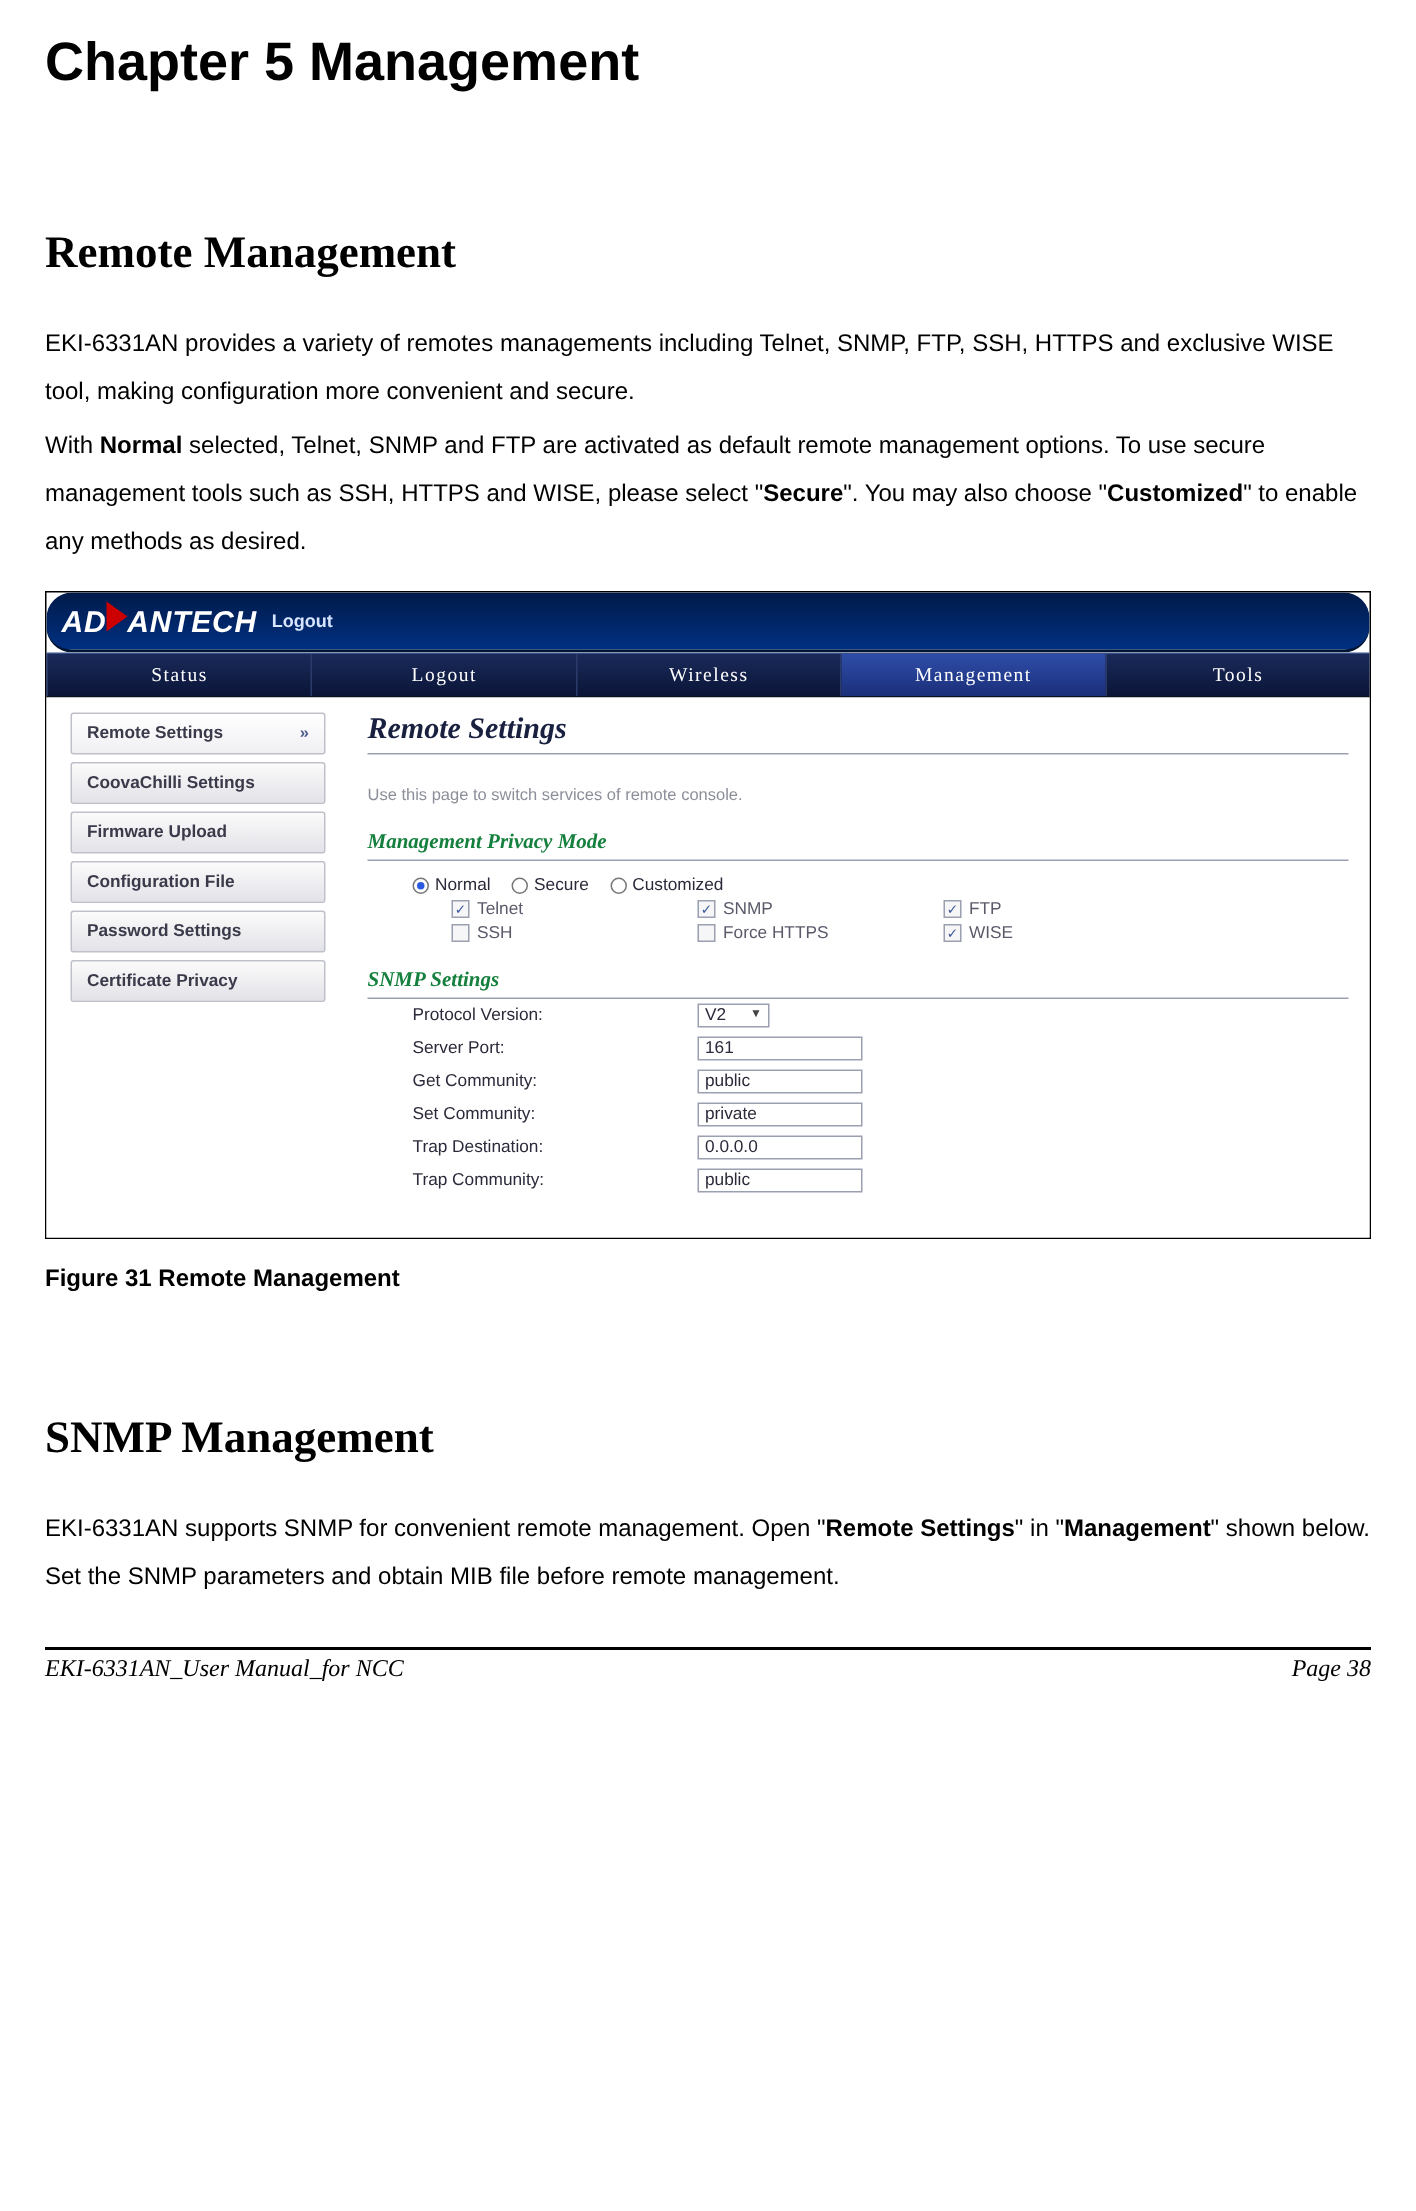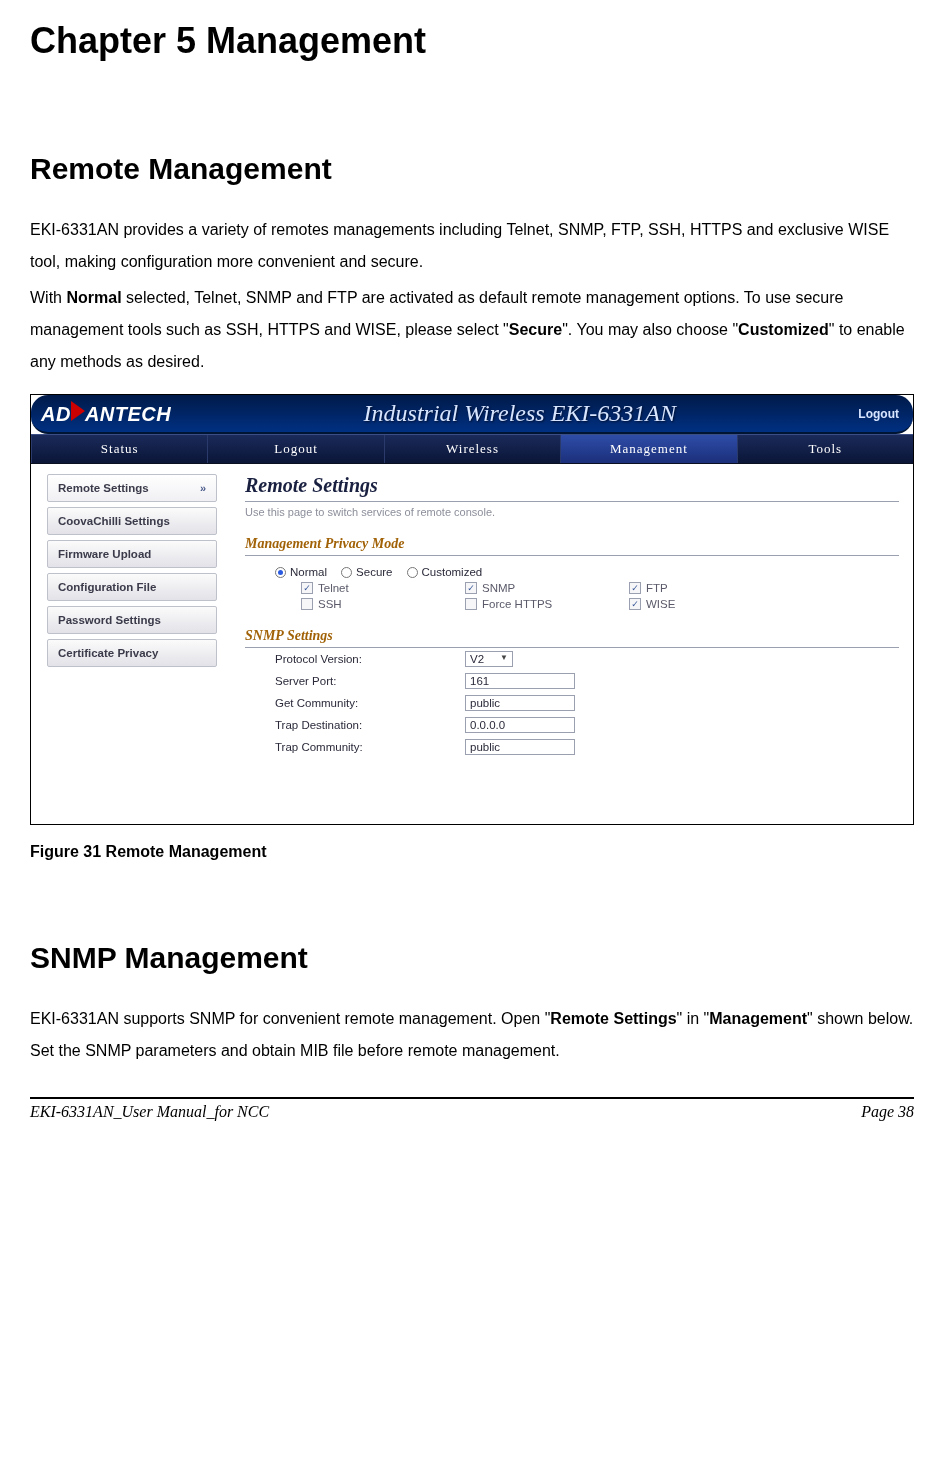--- a/index.html
+++ b/index.html
@@ -1,39 +1,39 @@
 <!DOCTYPE html>
 <html><head>
 <meta charset="utf-8">
 <style>
   * { box-sizing: border-box; margin: 0; padding: 0; }
   body { font-family: Arial, Helvetica, sans-serif; background: #fff; width: 944px; margin: 0 auto; padding: 20px 30px 0 30px; color: #000; }
   .chapter-title { font-size: 36px; font-weight: bold; margin-bottom: 90px; }
-  .section-title { font-size: 30px; font-weight: bold; margin-bottom: 28px; }
+  .section-title { font-size: 30px; font-weight: bold; margin-bottom: 28px; font-family: Liberation Serif, serif; }
   .para { font-size: 16px; line-height: 2.0; margin-bottom: 4px; }
   .para strong { font-weight: bold; }
   .screenshot { border: 1px solid #000; margin-top: 16px; margin-bottom: 18px; width: 100%; }
   .hdr-banner { display: flex; align-items: stretch; background: linear-gradient(#001a49,#003082); border-bottom: 2px solid #001533; border-radius: 17px; }
   .hdr-logo { display: flex; align-items: center; gap: 6px; padding: 6px 10px; }
   .hdr-logo-text { color: #fff; font-size: 20px; font-weight: bold; font-style: italic; letter-spacing: 0.5px; }
   .hdr-triangle { width: 0; height: 0; border-top: 10px solid transparent; border-bottom: 10px solid transparent; border-left: 14px solid #c00; display:inline-block; }
   .hdr-title { flex: 1; display: flex; align-items: center; justify-content: center; color: #d7e5ff; font-size: 24px; font-style: italic; font-family: Georgia, serif; text-shadow: 1px 1px 2px #001030; }
   .hdr-logout { color: #d7e5ff; font-size: 12px; display:flex; align-items:center; padding-right:14px; font-weight:bold;text-align:center; }
   .navbar { display: flex; background: linear-gradient(#1a2a5a,#0a1537); border-top: 1px solid #3b4f86; border-bottom: 1px solid #0a1020; }
   .nav-tab { flex: 1; text-align: center; color: #fff; font-size: 13px; font-weight: normal; padding: 6px 0; letter-spacing: 1px; border-left: 1px solid #2a3a6a; font-family: Georgia, serif; }
   .nav-tab.active { background: linear-gradient(#2e4da8,#1b2f7a); }
   .ss-body { display: flex; background: #fff; min-height: 360px; font-size: 12px; }
   .sidebar { width: 200px; padding: 10px 0 0 16px; }
   .side-btn { width: 170px; padding: 7px 10px; margin-bottom: 5px; font-size: 11.5px; font-weight: bold; color: #3a3a4a; background: linear-gradient(#fbfbfb,#e2e2e8); border: 1px solid #bfc1ca; border-radius: 2px; }
   .side-btn.active { background: linear-gradient(#fff,#f0f0f4); }
   .side-arrow { float: right; color: #4a5b8a; font-size: 11px; }
   .content { flex: 1; padding: 10px 14px 0 14px; }
   .content-h { font-size: 20px; font-weight: bold; font-style: italic; font-family: Georgia, serif; color: #1a2040; border-bottom: 1px solid #9aa0b0; padding-bottom: 4px; }
-  .content-sub { font-size: 11px; color: #8c8f9a; margin-top: 4px; }
-  .subhdr { font-size: 14px; font-weight: bold; font-style: italic; font-family: Georgia, serif; color: #a16207; border-bottom: 1px solid #9aa0b0; padding-bottom: 3px; margin-top: 18px; }
+  .content-sub { font-size: 11px; color: #8c8f9a; margin-top: 21px; }
+  .subhdr { font-size: 14px; font-weight: bold; font-style: italic; font-family: Georgia, serif; color: #15803d; border-bottom: 1px solid #9aa0b0; padding-bottom: 3px; margin-top: 18px; }
   .mode-row { display: flex; gap: 14px; padding: 10px 0 0 30px; font-size: 12px; color: #2a2a3a; font-weight: bold; }
   .mode-row label { display:flex; align-items:center; gap:4px; font-weight:normal; font-size:11.5px; }
   .chk-row { display: flex; gap: 54px; padding: 4px 0 0 56px; font-size: 11.5px; color: #5a5a6a; }
   .chk-row label { display:flex; align-items:center; gap:5px; width: 110px; }
   .chk-row .chk { width:12px; height:12px; border:1px solid #9aa0b0; background:#f6f6f8; display:inline-flex; align-items:center; justify-content:center; font-size:9px; color:#3a5a9a; }
   .snmp-row { display: flex; align-items: center; padding: 3px 0 3px 30px; font-size: 11.5px; color: #2a2a3a; }
   .snmp-row .lbl { width: 190px; }
   .snmp-row .inp, .snmp-row .sel { border: 1px solid #9aa0b0; padding: 1px 4px; font-size: 11.5px; width: 110px; background:#fff; }
   .snmp-row .sel { width: 48px; display:inline-flex; align-items:flex-start; justify-content:space-between; }
   .caret { font-size: 8px; color:#444; }
@@ -54,21 +54,20 @@
 
 <p class="para">
   <span>With </span><strong>Normal</strong><span> selected, Telnet, SNMP and FTP are activated as default remote management options. To use secure management tools such as SSH, HTTPS and WISE, please select "</span><strong>Secure</strong><span>".    You may also choose "</span><strong>Customized</strong><span>" to enable any methods as desired.</span>
 </p>
 
 <div class="screenshot">
   <div class="hdr-banner">
     <div class="hdr-logo">
       <span class="hdr-logo-text">AD<span class="hdr-triangle"></span>ANTECH</span>
     </div>
-    <div class="hdr-title">Industrial Wireless EKI-6331AN</div>
     <div class="hdr-logout">Logout</div>
   </div>
   <div class="navbar">
     <div class="nav-tab">Status</div>
     <div class="nav-tab">Logout</div>
     <div class="nav-tab">Wireless</div>
     <div class="nav-tab active">Management</div>
     <div class="nav-tab">Tools</div>
   </div>
   <div class="ss-body">
@@ -143,20 +142,24 @@
       </div>
       <div class="snmp-row">
         <span class="lbl">Server Port:</span>
         <span class="inp">161</span>
       </div>
       <div class="snmp-row">
         <span class="lbl">Get Community:</span>
         <span class="inp">public</span>
       </div>
       <div class="snmp-row">
+        <span class="lbl">Set Community:</span>
+        <span class="inp">private</span>
+      </div>
+      <div class="snmp-row">
         <span class="lbl">Trap Destination:</span>
         <span class="inp">0.0.0.0</span>
       </div>
       <div class="snmp-row">
         <span class="lbl">Trap Community:</span>
         <span class="inp">public</span>
       </div>
     </div>
   </div>
 </div>

